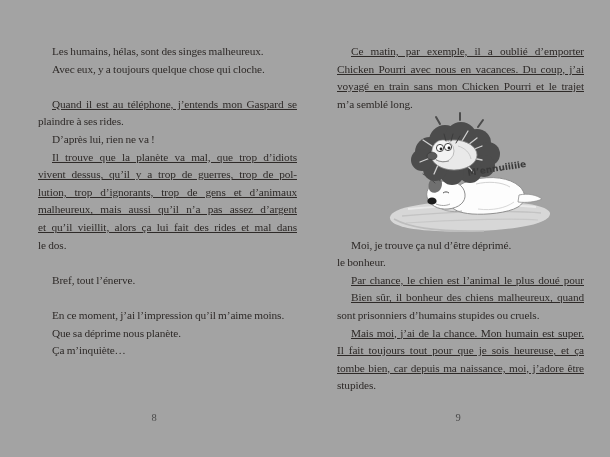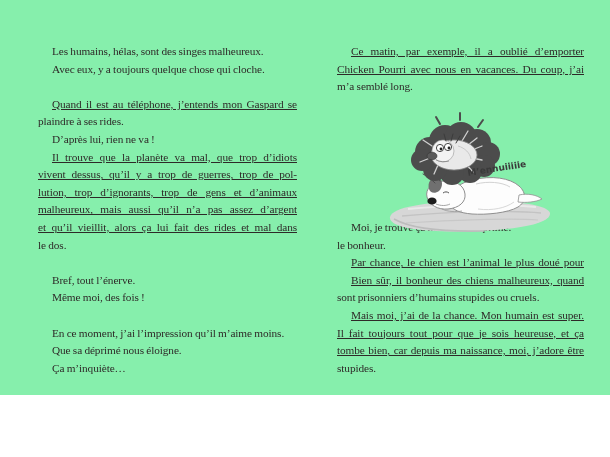--- a/index.html
+++ b/index.html
@@ -1,19 +1,19 @@
 <!DOCTYPE html>
 <html><head>
 <meta charset="utf-8">
 <style>
   html,body{margin:0;padding:0;background:#ffffff;}
   .spread{
     position:relative;
-    width:610px;height:395px;
-    background:#86efac;
+    width:610px;height:457px;
+    background:#a3a3a3;
     font-family:"Liberation Serif", serif;
     color:#2e2a28;
     overflow:hidden;
   }
   .col{position:absolute;top:43px;}
   .col-left{left:38px;width:259px;}
   .col-right{left:337px;width:247px;}
   .line{
     height:17.6px;line-height:17.6px;
     font-size:11.3px;
@@ -50,30 +50,30 @@
       <div class="line">plaindre à ses rides.</div>
       <div class="line ind">D’après lui, rien ne va !</div>
       <div class="line just ind">Il trouve que la planète va mal, que trop d’idiots</div>
       <div class="line just">vivent dessus, qu’il y a trop de guerres, trop de pol-</div>
       <div class="line just">lution, trop d’ignorants, trop de gens et d’animaux</div>
       <div class="line just">malheureux, mais aussi qu’il n’a pas assez d’argent</div>
       <div class="line just">et qu’il vieillit, alors ça lui fait des rides et mal dans</div>
       <div class="line">le dos.</div>
       <div class="line">&nbsp;</div>
       <div class="line ind">Bref, tout l’énerve.</div>
-      <div class="line ind">Même moi, des fois !</div>
       <div class="line">&nbsp;</div>
       <div class="line ind">En ce moment, j’ai l’impression qu’il m’aime moins.</div>
-      <div class="line ind">Que sa déprimé nous éloigne.</div>
+      <div class="line ind">Que sa déprime nous planète.</div>
       <div class="line ind">Ça m’inquiète…</div>
     </div>
 
   <div class="col col-right">
       <div class="line just ind">Ce matin, par exemple, il a oublié d’emporter</div>
       <div class="line just">Chicken Pourri avec nous en vacances. Du coup, j’ai</div>
+      <div class="line just">voyagé en train sans mon Chicken Pourri et le trajet</div>
       <div class="line">m’a semblé long.</div>
       <div class="line">&nbsp;</div>
       <div class="line">&nbsp;</div>
       <div class="line">&nbsp;</div>
       <div class="line">&nbsp;</div>
       <div class="line">&nbsp;</div>
       <div class="line">&nbsp;</div>
       <div class="line">&nbsp;</div>
       <div class="line ind">Moi, je trouve ça nul d’être déprimé.</div>
       <div class="line">le bonheur.</div>

